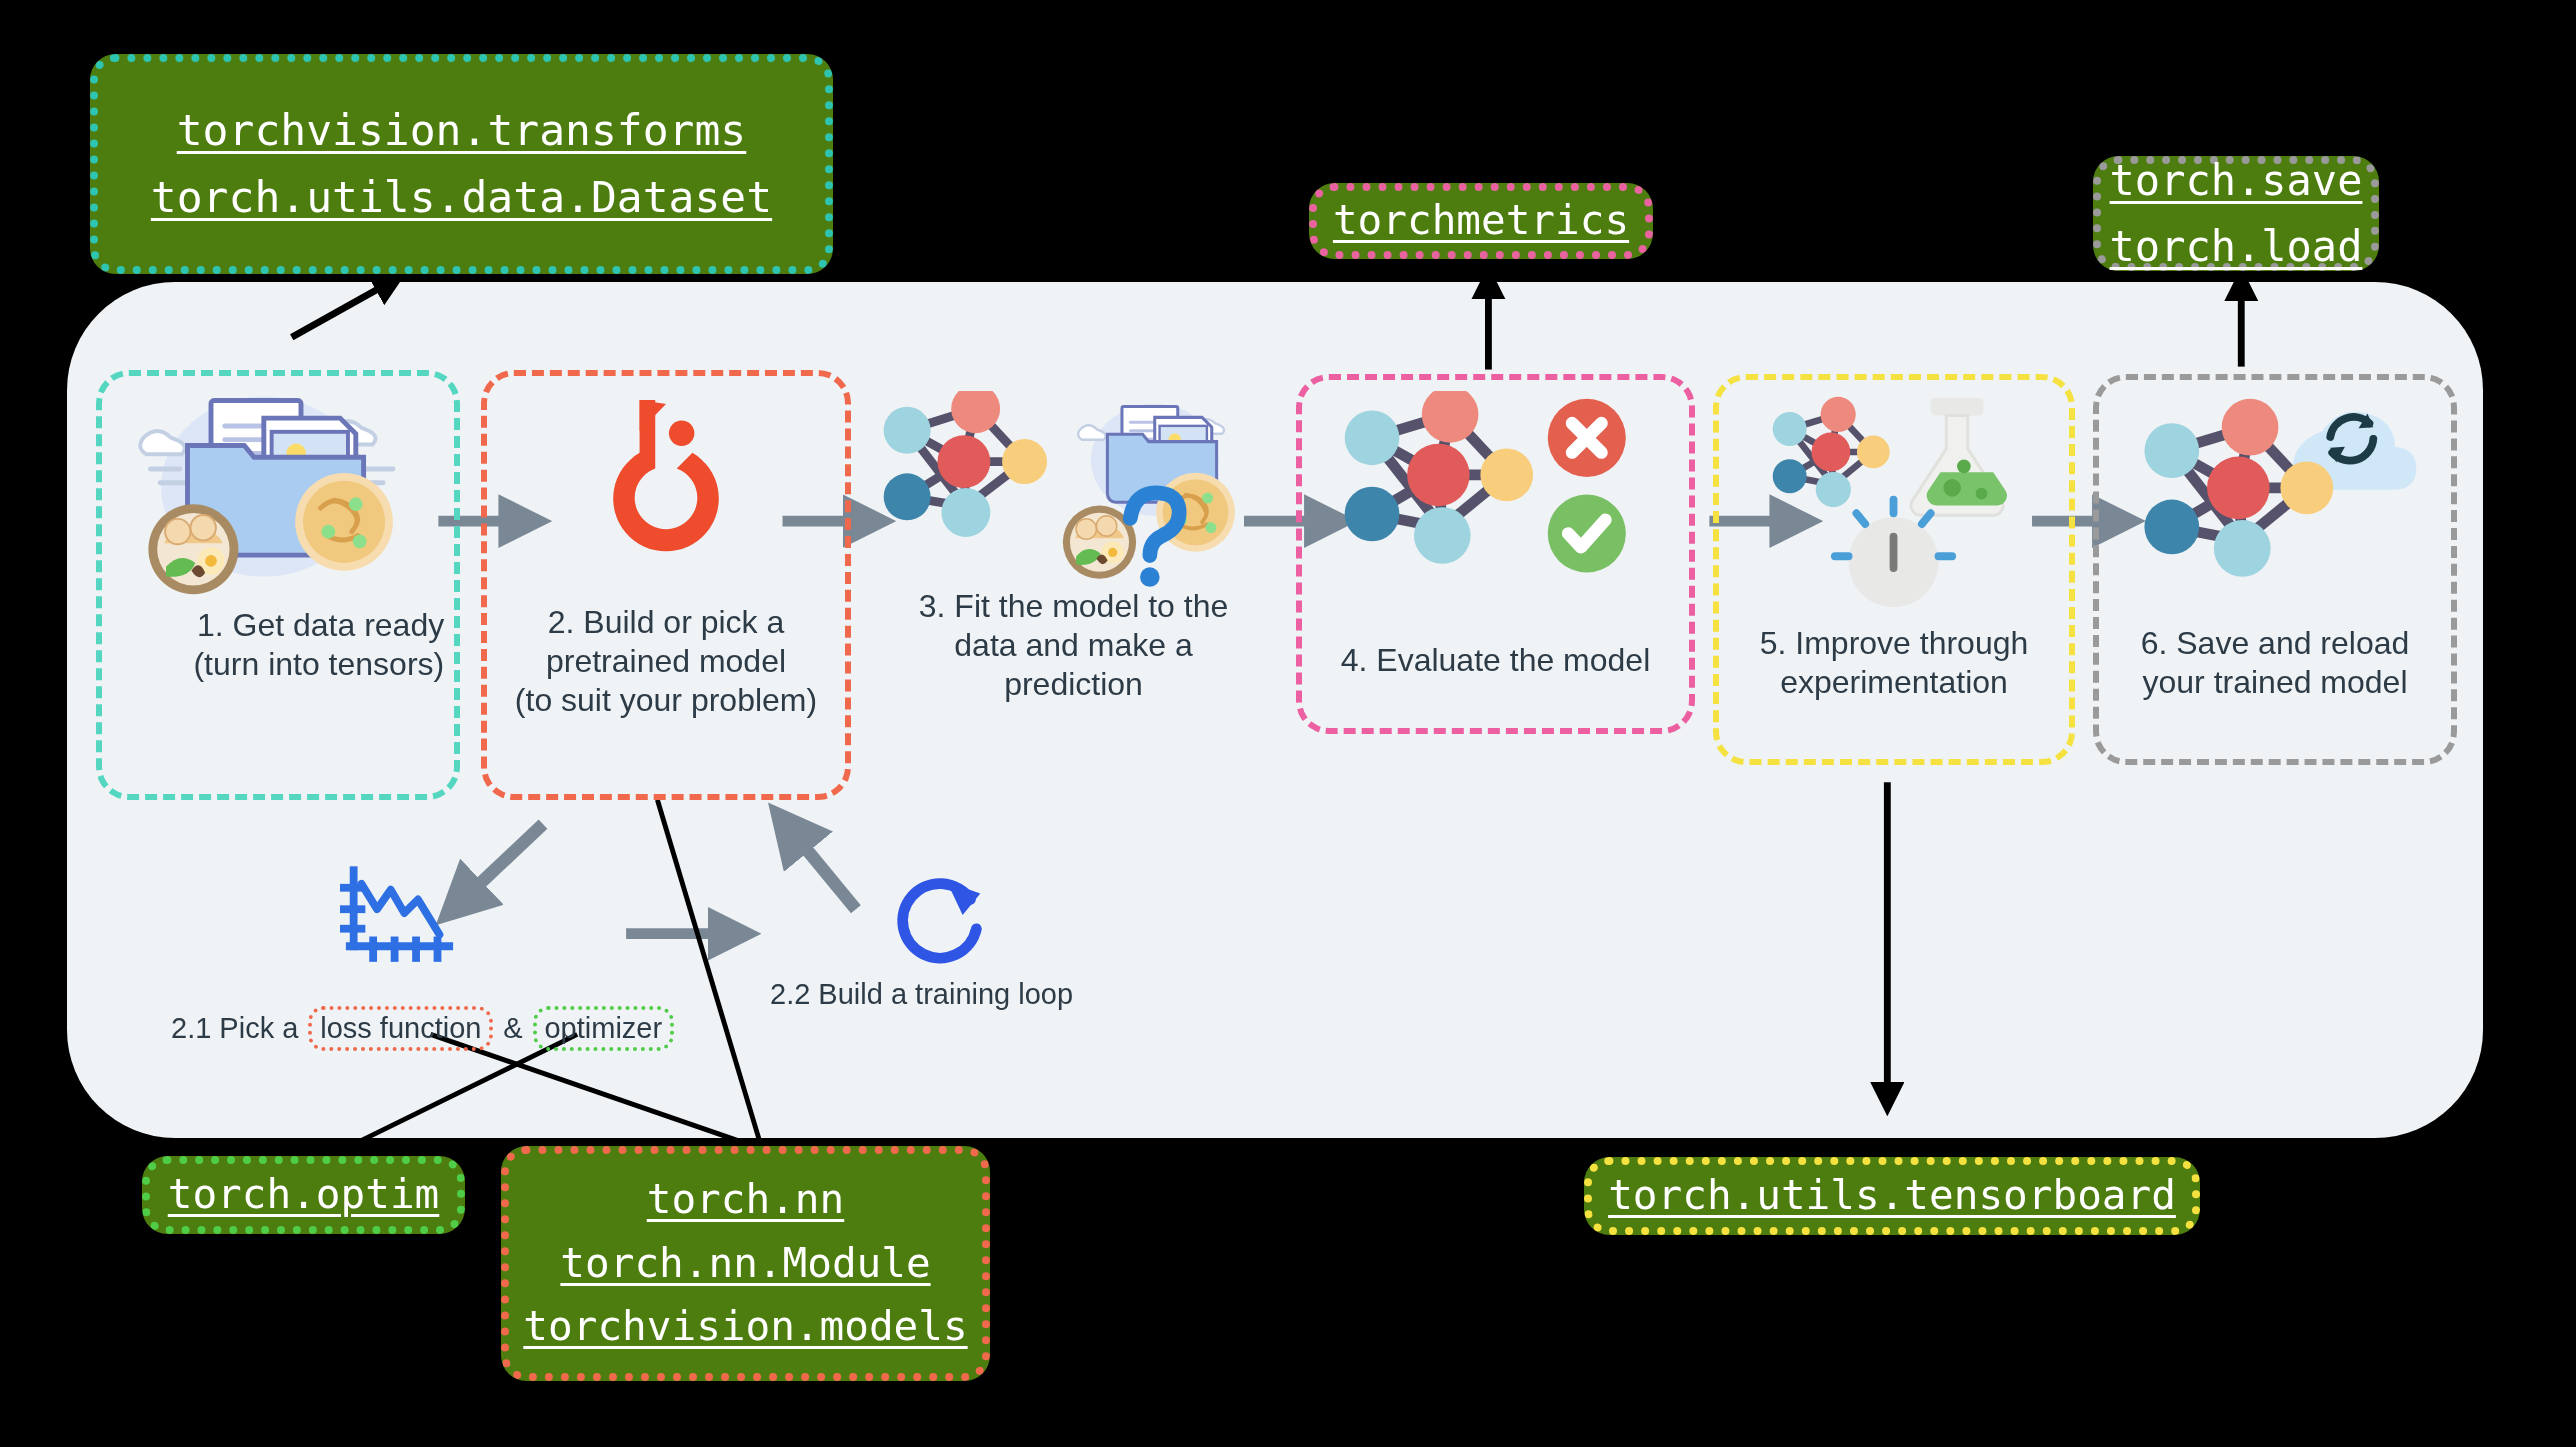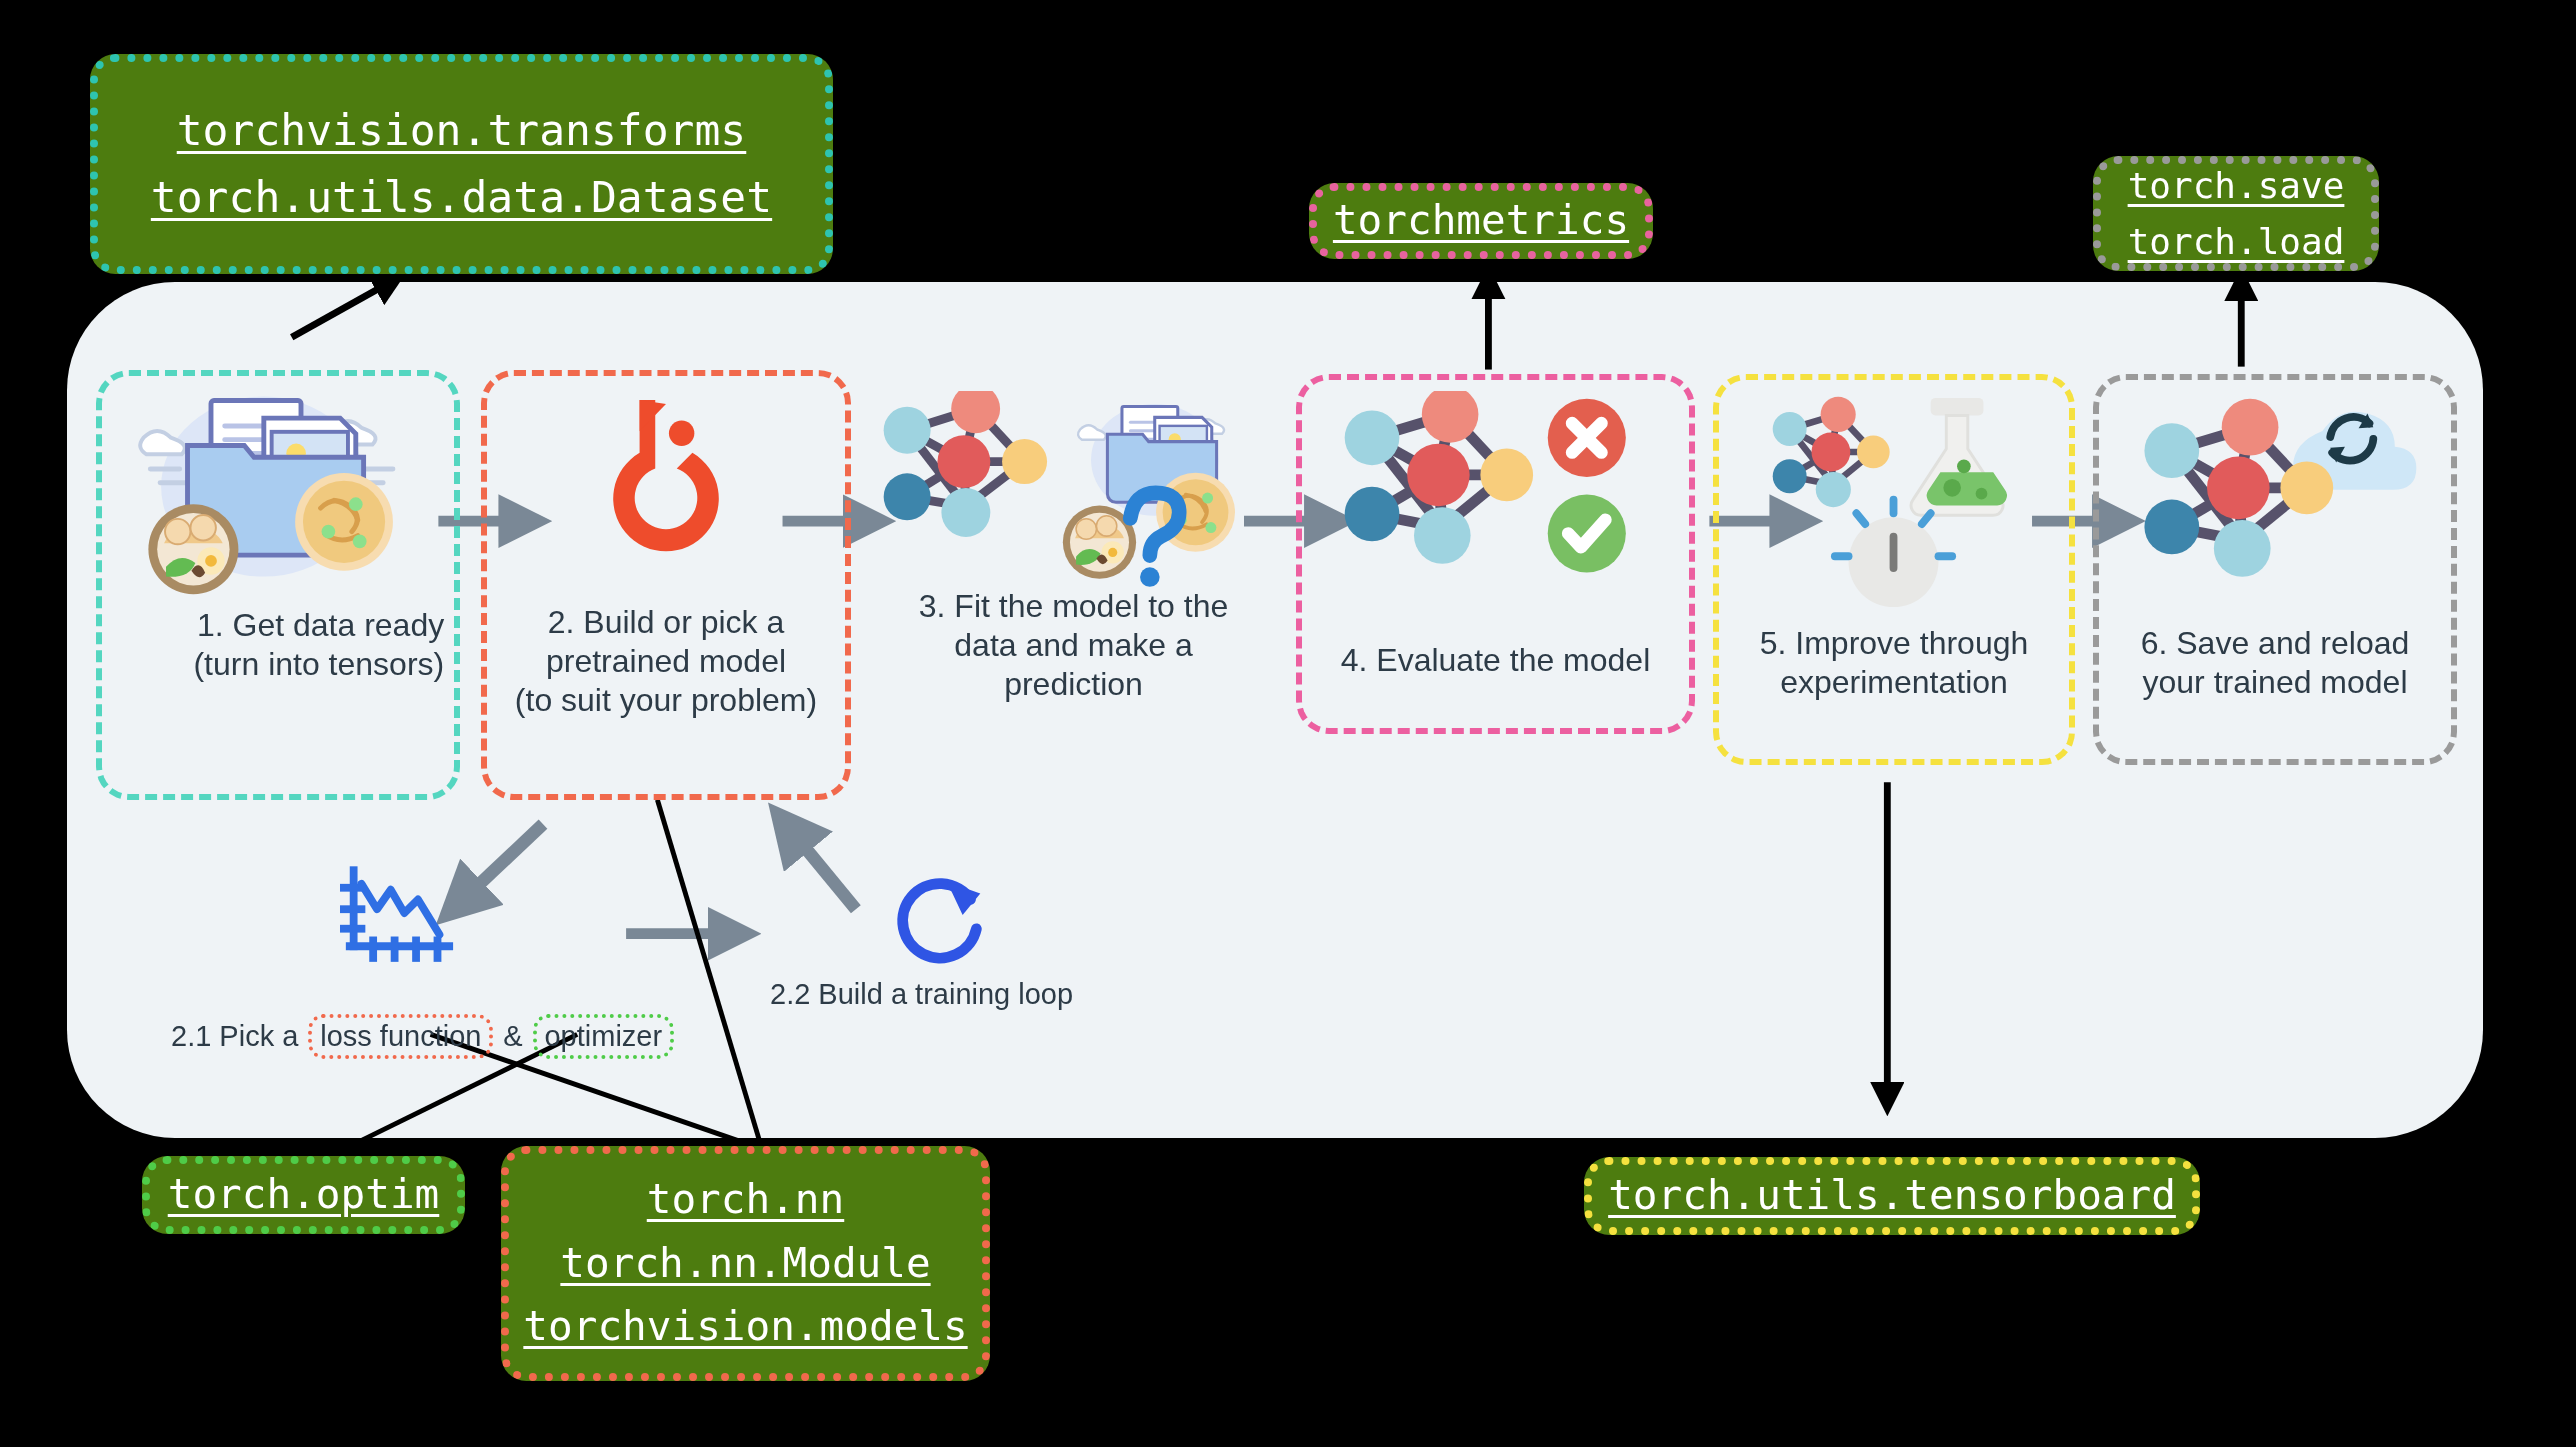--- a/index.html
+++ b/index.html
@@ -50,21 +50,21 @@
     line-height: 1.55;
   }
 
   #callout-data      { left: 90px;  top: 54px;  width: 743px; height: 220px; border-color: #2ec4b0; }
   #callout-data .code { font-size: 43px; }
 
   #callout-metrics   { left: 1309px; top: 183px; width: 344px; height: 76px; border-color: #e8639f; }
   #callout-metrics .code { font-size: 41px; }
 
   #callout-saveload  { left: 2093px; top: 156px; width: 286px; height: 115px; border-color: #9a9a9a; }
-  #callout-saveload .code { font-size: 36px; text-align: center; }
+  #callout-saveload .code { font-size: 42px; text-align: center; }
 
   #callout-optim     { left: 142px; top: 1156px; width: 323px; height: 78px; border-color: #4fcc48; }
   #callout-optim .code { font-size: 41px; }
 
   #callout-nn        { left: 501px; top: 1146px; width: 489px; height: 235px; border-color: #f1694c; }
   #callout-nn .code  { font-size: 41px; }
 
   #callout-tb        { left: 1584px; top: 1157px; width: 616px; height: 78px; border-color: #f5e13f; }
   #callout-tb .code  { font-size: 41px; }
 
@@ -113,21 +113,21 @@
     white-space: nowrap;
   }
   #substep21 { left: 171px; top: 998px; }
   #substep22 { left: 770px; top: 978px; }
 
   .tag-outline {
     display: inline-block;
     border: 4.9px dotted;
     border-radius: 15.6px;
     padding: 2px 7.8px;
-    margin: 16px 2px;
+    margin: 8px 2px;
     box-sizing: border-box;
   }
   .tag-loss { border-color: #f1694c; }
   .tag-opt  { border-color: #4fcc48; }
 
   
   #overlay {
     position: absolute;
     left: 0; top: 0;
     width: 2576px;

